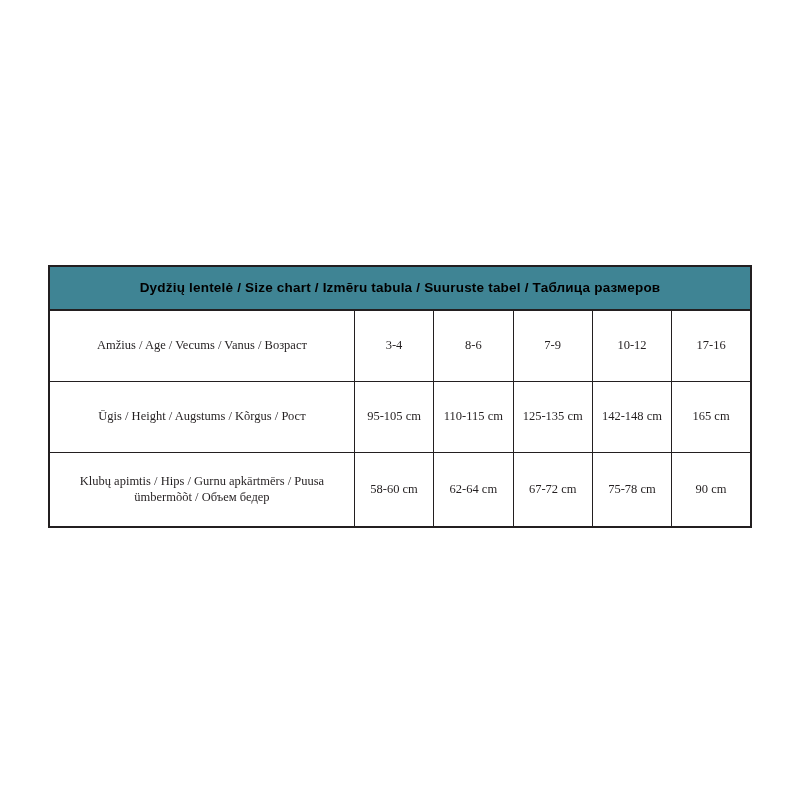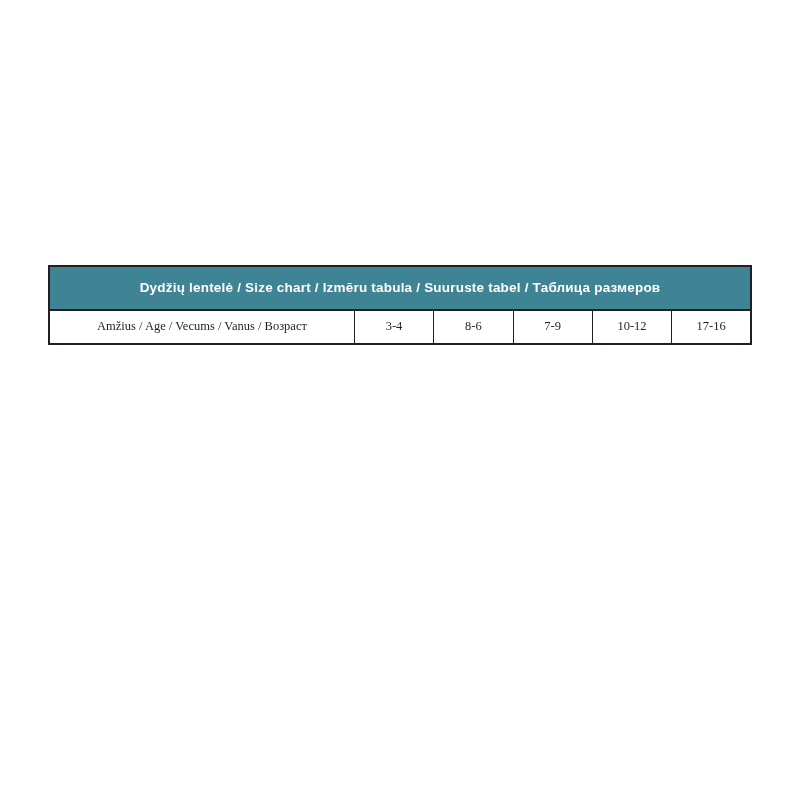--- a/index.html
+++ b/index.html
@@ -30,26 +30,26 @@
     table-layout: fixed;
     border: 2px solid #231f20;
   }
   table.size-chart td,
   table.size-chart th {
     border: 1.5px solid #231f20;
     text-align: center;
     vertical-align: middle;
     font-size: 12.5px;
     color: #231f20;
-    padding: 2px 4px;
+    padding: 21px 4px;
     line-height: 1.25;
   }
   tr.title-row th {
     background: #3f8494;
-    color: #ffffff;
+    color: #000000;
     font-family: "Liberation Sans", sans-serif;
     font-weight: bold;
     font-size: 13.5px;
     letter-spacing: 0.2px;
     height: 30px;
     padding: 6px 4px;
     border: 2px solid #231f20;
   }
   td.row-label {
     text-align: center;
@@ -87,16 +87,32 @@
           <th colspan="6">Dydžių lentelė / Size chart / Izmēru tabula / Suuruste tabel / Таблица размеров</th>
         </tr>
         <tr>
           <td class="row-label">Amžius / Age / Vecums / Vanus / Возраст</td>
           <td class="size-head">3-4</td>
           <td class="size-head">8-6</td>
           <td class="size-head">7-9</td>
           <td class="size-head">10-12</td>
           <td class="size-head">17-16</td>
         </tr>
+        <tr>
+          <td class="row-label">Ūgis / Height / Augstums / Kõrgus / Рост</td>
+          <td class="value">95-105 cm</td>
+          <td class="value">110-115 cm</td>
+          <td class="value">125-135 cm</td>
+          <td class="value">142-148 cm</td>
+          <td class="value">165 cm</td>
+        </tr>
+        <tr>
+          <td class="row-label">Klubų apimtis / Hips / Gurnu apkārtmērs / Puusa ümbermõõt / Объем бедер</td>
+          <td class="value">58-60 cm</td>
+          <td class="value">62-64 cm</td>
+          <td class="value">67-72 cm</td>
+          <td class="value">75-78 cm</td>
+          <td class="value">90 cm</td>
+        </tr>
       </tbody>
     </table>
   </div>
 </div>
 
 </body></html>

